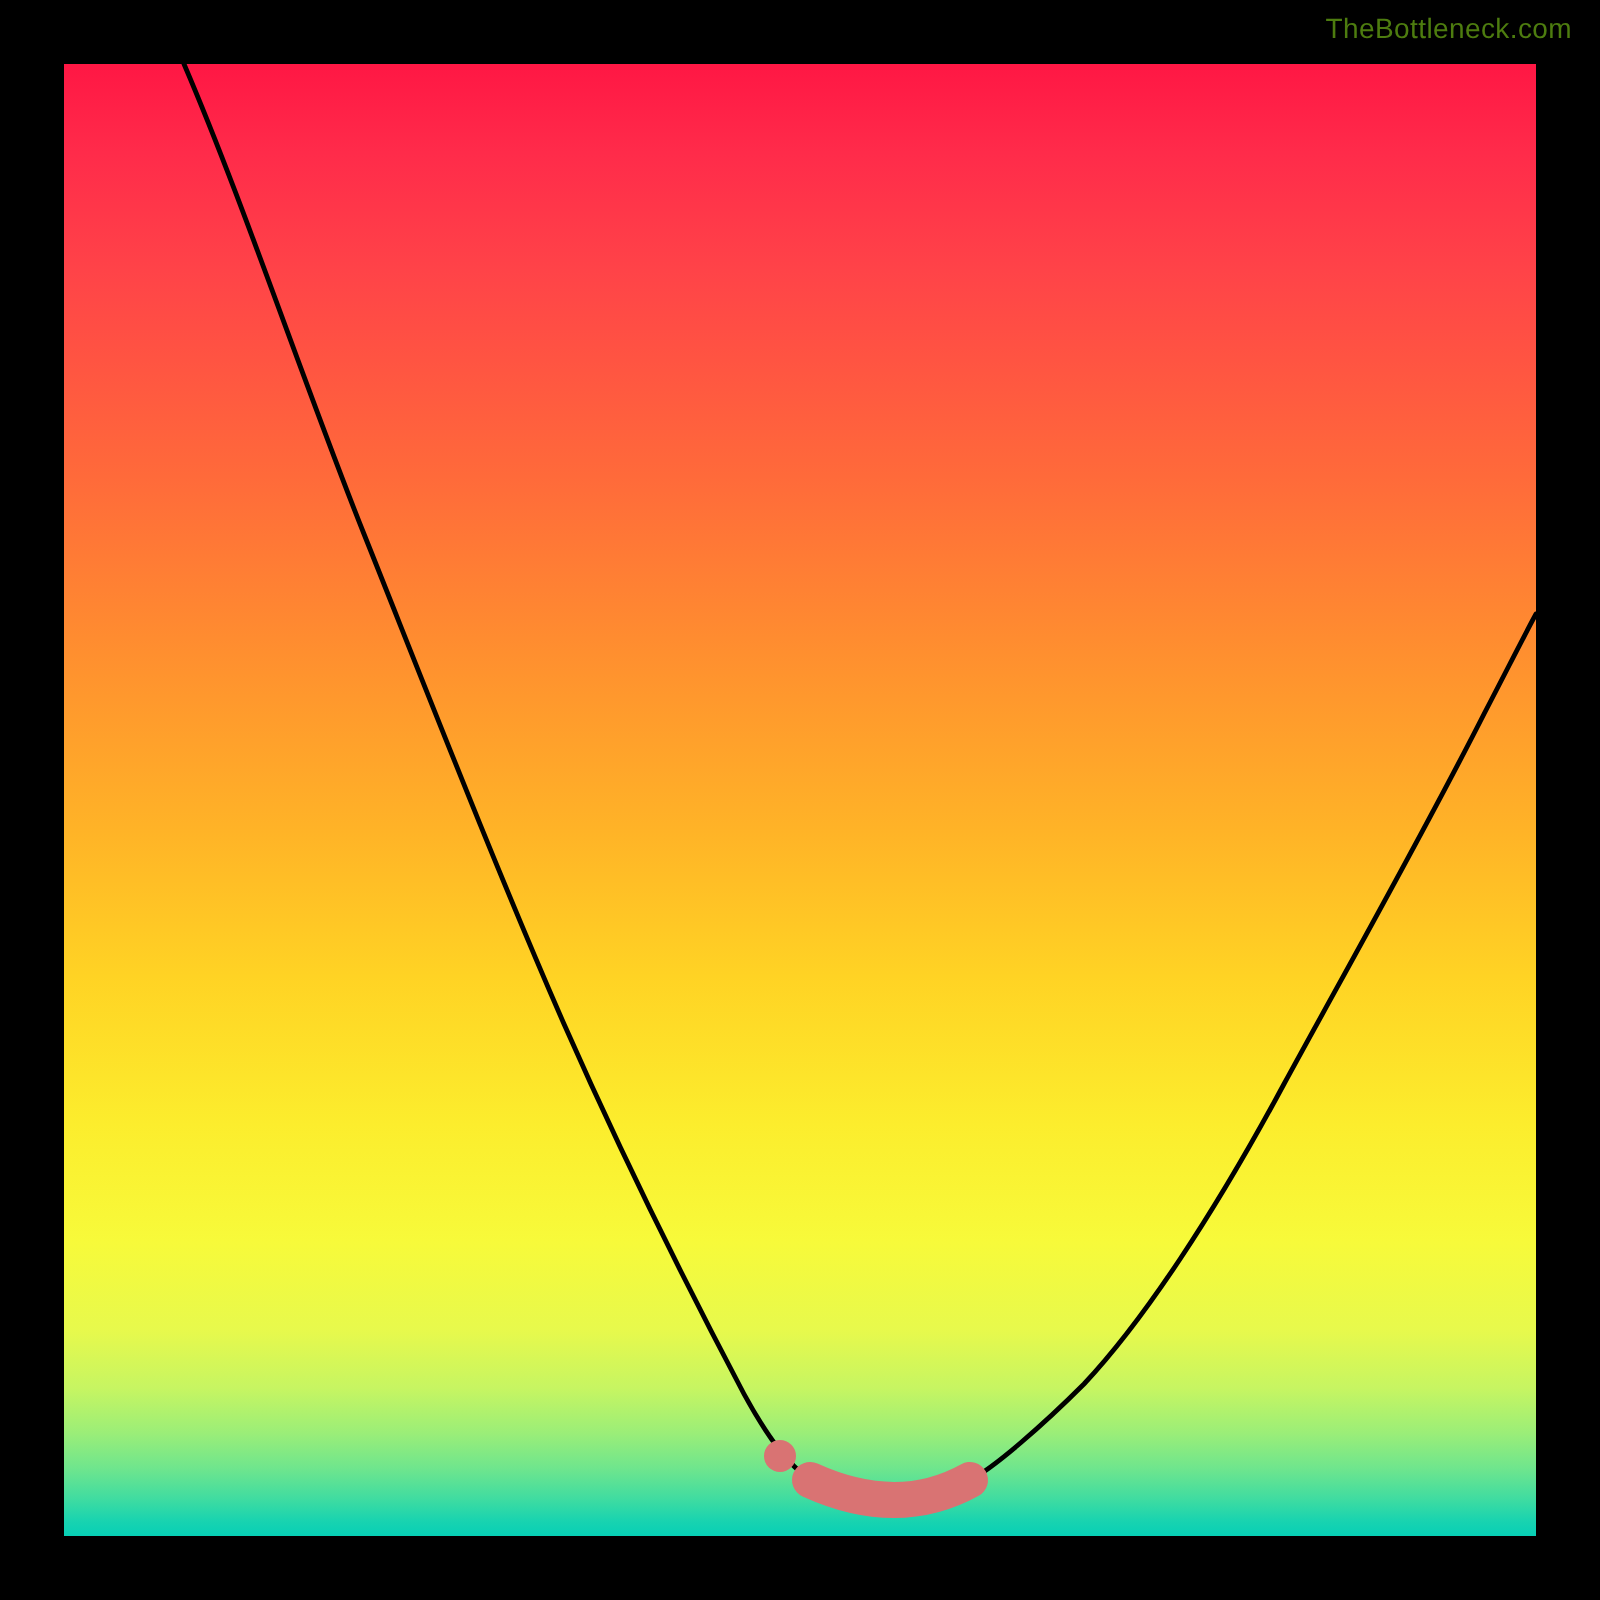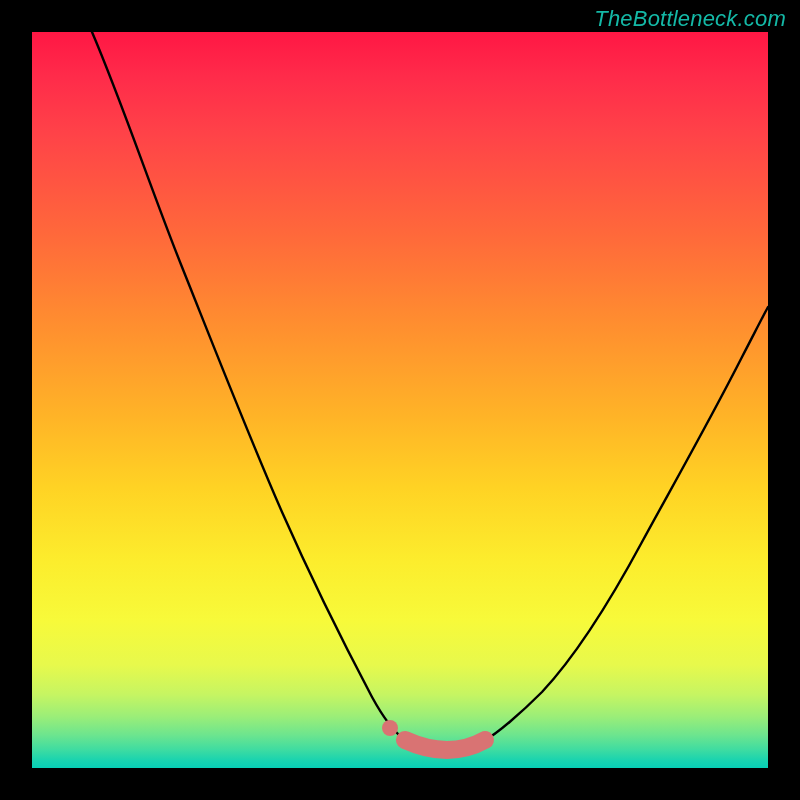--- a/index.html
+++ b/index.html
@@ -67,25 +67,24 @@
     stroke-linecap: round;
     stroke-linejoin: round;
   }
   .worm-dot {
     fill: #d97373;
   }
   .watermark {
     position: absolute;
     top: 6px;
     right: 14px;
-    color: #14b8a6;
-    font-size: 22px;
+    color: #4d7c0f;
+    font-size: 14px;
     letter-spacing: 0.2px;
     user-select: none;
-    font-style: italic;
   }
 </style>
 </head>
 <body>
 
 <div class="frame">
 
   <div class="plot">
     <svg class="svg-layer" viewBox="0 0 736 736">
 

